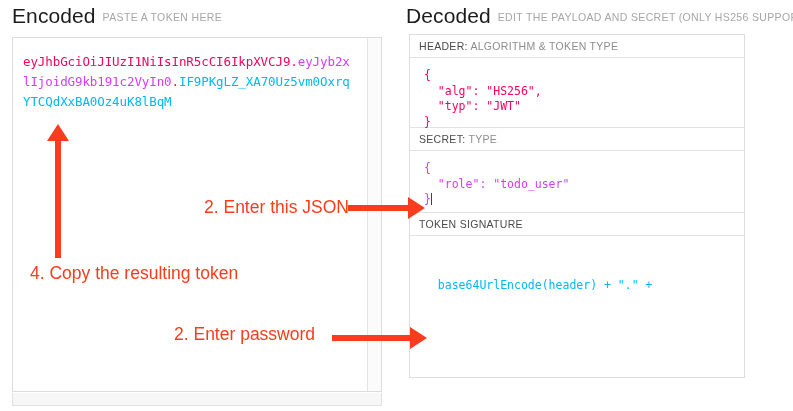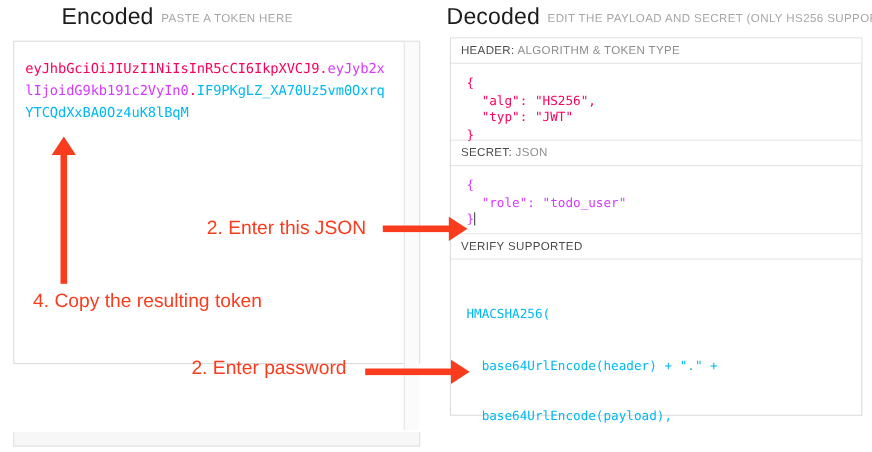--- a/index.html
+++ b/index.html
@@ -29,30 +29,30 @@
   }
   .col-heading .subtitle {
     font-size: 10.5px;
     color: #a6a6a6;
     letter-spacing: 0.35px;
     margin-left: 7px;
     position: relative;
     top: -2px;
   }
 
-  #encoded-heading { left: 12px; top: 4px; margin-left: 44px; }
+  #encoded-heading { left: 12px; top: 4px; }
   #decoded-heading { left: 406px; top: 4px; }
 
   
   #encoded-panel {
     position: absolute;
     left: 12px;
     top: 37px;
     width: 370px;
-    height: 294px;
+    height: 355px;
     border: 1px solid #dcdcdc;
     background: #ffffff;
     box-sizing: border-box;
   }
   #encoded-token {
     position: absolute;
     left: 10px;
     top: 14px;
     width: 330px;
     font-family: "DejaVu Sans Mono", "Liberation Mono", monospace;
@@ -88,21 +88,21 @@
     border: 1px solid #e2e2e2;
     border-top: none;
     box-sizing: border-box;
   }
 
   
   #decoded-panel {
     position: absolute;
     left: 409px;
     top: 34px;
-    width: 375px;
+    width: 336px;
     height: 344px;
     border: 1px solid #dcdcdc;
     background: #ffffff;
     box-sizing: border-box;
   }
   .section-label {
     height: 22px;
     line-height: 22px;
     padding-left: 9px;
     font-size: 10.5px;
@@ -135,21 +135,21 @@
   }
 
   
   .annot-text {
     position: absolute;
     color: #fa3c1e;
     font-size: 17.5px;
     font-family: "Liberation Sans", sans-serif;
     white-space: nowrap;
   }
-  #annot-2-text { left: 188px; top: 197px; text-align: right; }
+  #annot-2-text { left: 204px; top: 197px; text-align: right; }
   #annot-3-text { left: 30px;  top: 263px; }
   #annot-1-text { left: 174px; top: 324px; }
 
   .arrow-h {
     position: absolute;
     height: 22px;
   }
   .arrow-h .shaft {
     position: absolute;
     left: 0;
@@ -221,33 +221,31 @@
     <span class="key">HEADER:</span>
     <span>ALGORITHM &amp; TOKEN TYPE</span>
   </div>
   <div class="section-body" id="header-body">{
   "alg": "HS256",
   "typ": "JWT"
 }</div>
 
   <div class="section-label">
     <span class="key">SECRET:</span>
-    <span>JSON</span>
+    <span>TYPE</span>
   </div>
   <div class="section-body" id="payload-body"><span>{
   "role": "todo_user"
 }</span><span class="caret"></span></div>
 
   <div class="section-label">
-    <span class="key">VERIFY SUPPORTED</span>
+    <span class="key">TOKEN SIGNATURE</span>
   </div>
   <div class="section-body" id="signature-body">
-    <div>HMACSHA256(</div>
     <div>  base64UrlEncode(header) + "." +</div>
-    <div>  base64UrlEncode(payload),</div>
     
     
   </div>
 </div>
 
 <div class="annot-text" id="annot-2-text">2. Enter this JSON</div>
 <div class="arrow-h" id="arrow-2">
   <div class="shaft"></div>
     <div class="head"></div>
 </div>

